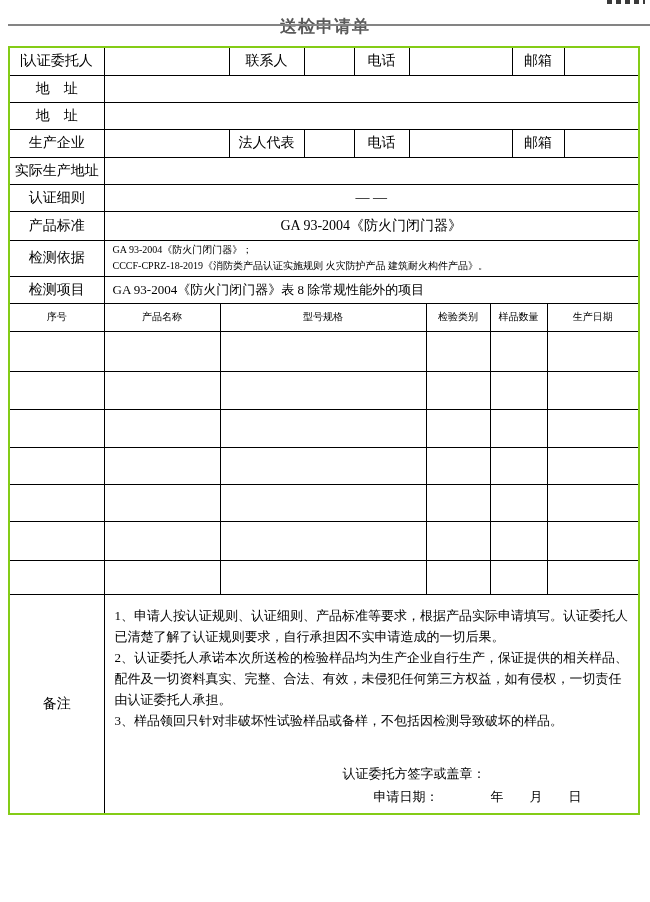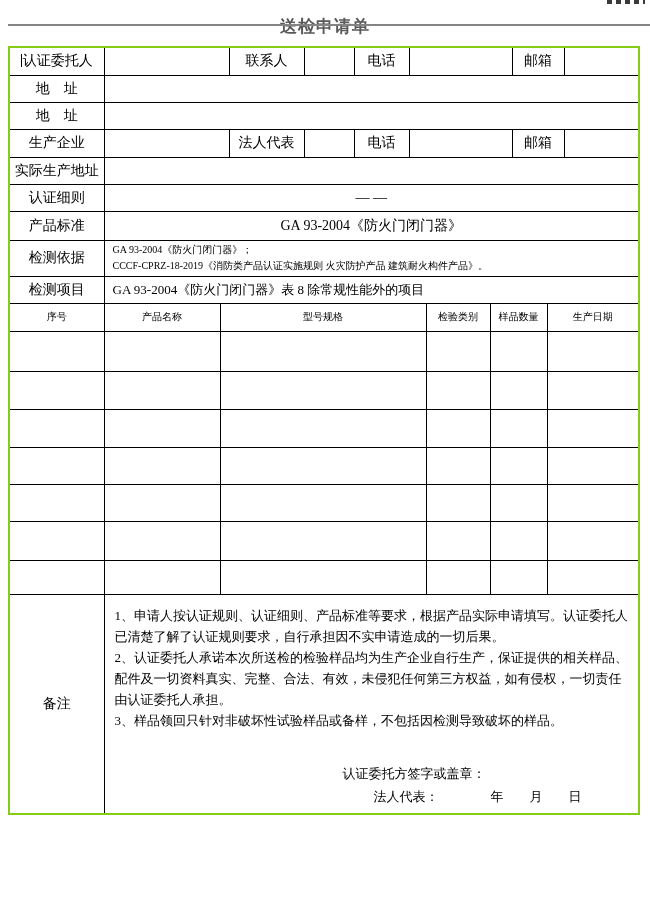--- a/index.html
+++ b/index.html
@@ -203,17 +203,17 @@
     </tbody>
 
   <tbody>
     <tr style="height:218px">
       <td>备注</td>
       <td colspan="11" class="remark-content">
         <p class="remark-para">1、申请人按认证规则、认证细则、产品标准等要求，根据产品实际申请填写。认证委托人已清楚了解了认证规则要求，自行承担因不实申请造成的一切后果。</p>
         <p class="remark-para">2、认证委托人承诺本次所送检的检验样品均为生产企业自行生产，保证提供的相关样品、配件及一切资料真实、完整、合法、有效，未侵犯任何第三方权益，如有侵权，一切责任由认证委托人承担。</p>
         <p class="remark-para">3、样品领回只针对非破坏性试验样品或备样，不包括因检测导致破坏的样品。</p>
         <div class="sig-line">认证委托方签字或盖章：</div>
-        <div class="date-line">法人代表：　　　　年　　月　　日</div>
+        <div class="date-line">申请日期：　　　　年　　月　　日</div>
       </td>
     </tr>
   </tbody>
 </table>
 
 </body></html>

